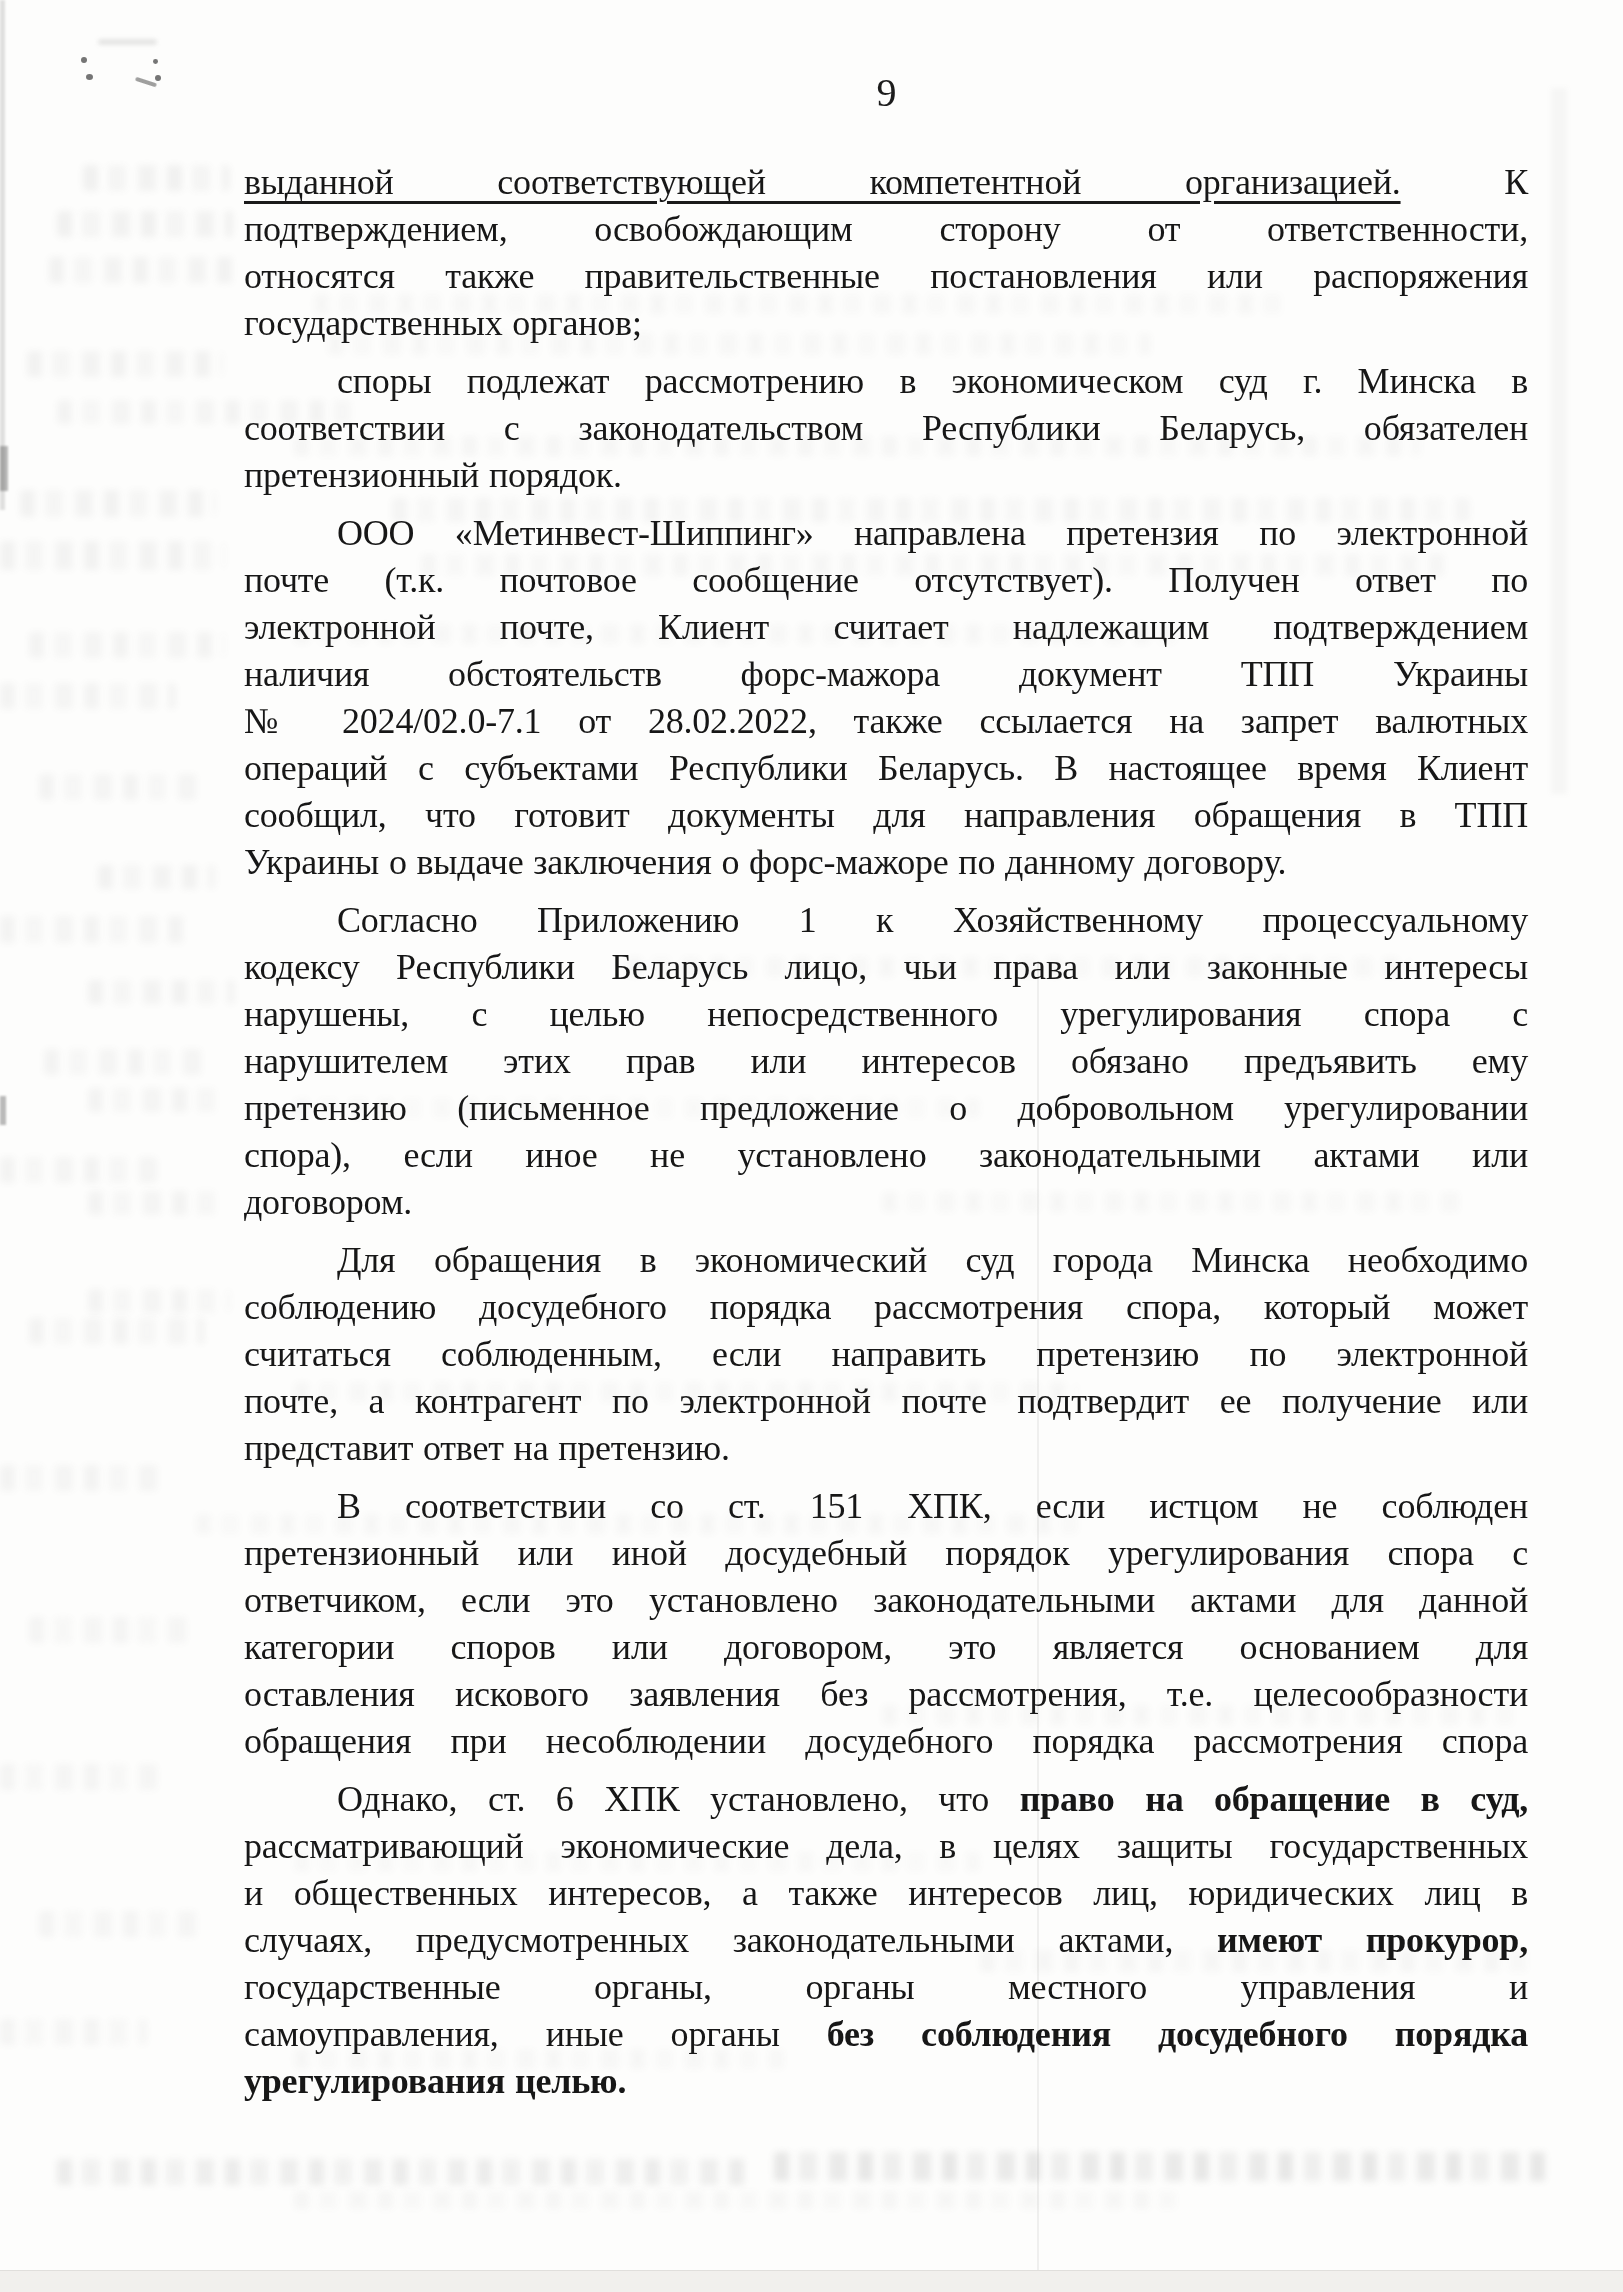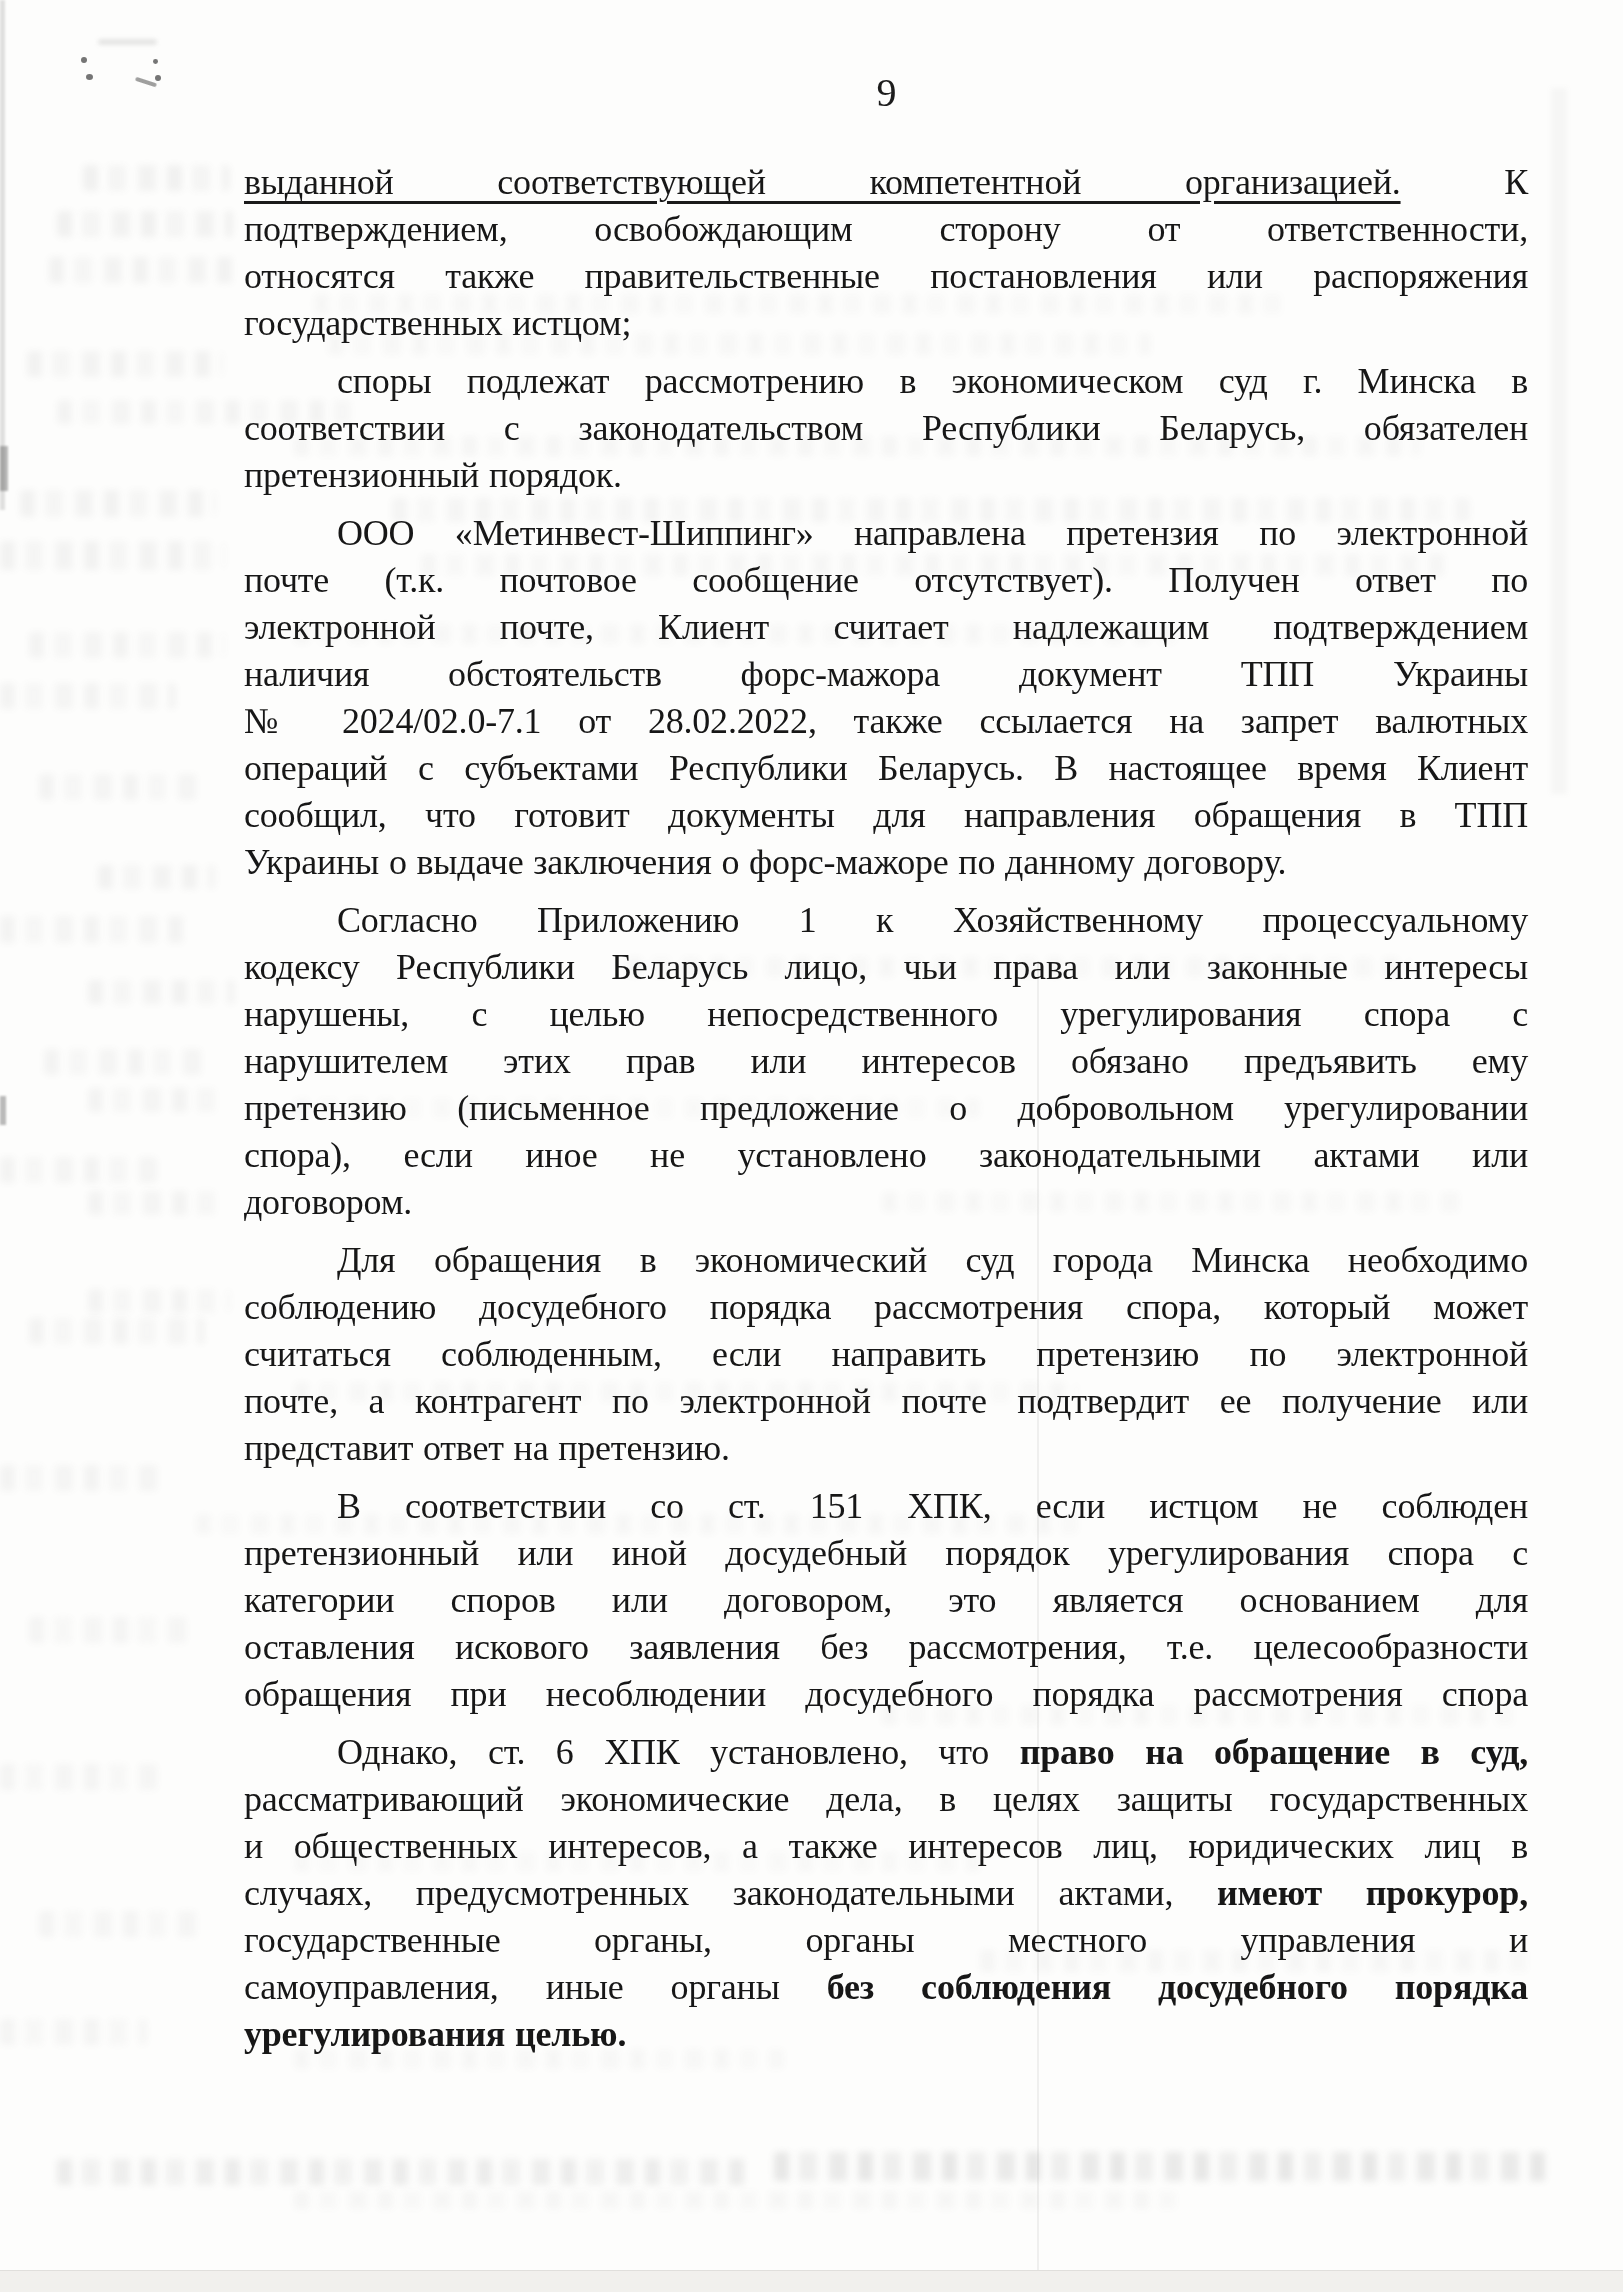--- a/index.html
+++ b/index.html
@@ -57,21 +57,21 @@
 
 <div class="scan-page">
 
   <div class="page-number">9</div>
 
   <div class="text-block">
       <div class="paragraph">
         <div class="line fill"><span class="seg underline">выданной соответствующей компетентной организацией.</span><span class="seg"> К</span></div>
         <div class="line fill"><span class="seg">подтверждением, освобождающим сторону от ответственности,</span></div>
         <div class="line fill"><span class="seg">относятся также правительственные постановления или распоряжения</span></div>
-        <div class="line"><span class="seg">государственных истцом;</span></div>
+        <div class="line"><span class="seg">государственных органов;</span></div>
       </div>
       <div class="paragraph">
         <div class="line fill indent"><span class="seg">споры подлежат рассмотрению в экономическом суд г. Минска в</span></div>
         <div class="line fill"><span class="seg">соответствии с законодательством Республики Беларусь, обязателен</span></div>
         <div class="line"><span class="seg">претензионный порядок.</span></div>
       </div>
       <div class="paragraph">
         <div class="line fill indent"><span class="seg">ООО «Метинвест-Шиппинг» направлена претензия по электронной</span></div>
         <div class="line fill"><span class="seg">почте (т.к. почтовое сообщение отсутствует). Получен ответ по</span></div>
         <div class="line fill"><span class="seg">электронной почте, Клиент считает надлежащим подтверждением</span></div>
@@ -93,20 +93,21 @@
       <div class="paragraph">
         <div class="line fill indent"><span class="seg">Для обращения в экономический суд города Минска необходимо</span></div>
         <div class="line fill"><span class="seg">соблюдению досудебного порядка рассмотрения спора, который может</span></div>
         <div class="line fill"><span class="seg">считаться соблюденным, если направить претензию по электронной</span></div>
         <div class="line fill"><span class="seg">почте, а контрагент по электронной почте подтвердит ее получение или</span></div>
         <div class="line"><span class="seg">представит ответ на претензию.</span></div>
       </div>
       <div class="paragraph">
         <div class="line fill indent"><span class="seg">В соответствии со ст. 151 ХПК, если истцом не соблюден</span></div>
         <div class="line fill"><span class="seg">претензионный или иной досудебный порядок урегулирования спора с</span></div>
+        <div class="line fill"><span class="seg">ответчиком, если это установлено законодательными актами для данной</span></div>
         <div class="line fill"><span class="seg">категории споров или договором, это является основанием для</span></div>
         <div class="line fill"><span class="seg">оставления искового заявления без рассмотрения, т.е. целесообразности</span></div>
         <div class="line fill"><span class="seg">обращения при несоблюдении досудебного порядка рассмотрения спора</span></div>
       </div>
       <div class="paragraph">
         <div class="line fill indent"><span class="seg">Однако, ст. 6 ХПК установлено, что </span><span class="seg bold">право на обращение в суд,</span></div>
         <div class="line fill"><span class="seg">рассматривающий экономические дела, в целях защиты государственных</span></div>
         <div class="line fill"><span class="seg">и общественных интересов, а также интересов лиц, юридических лиц в</span></div>
         <div class="line fill"><span class="seg">случаях, предусмотренных законодательными актами, </span><span class="seg bold">имеют прокурор,</span></div>
         <div class="line fill"><span class="seg">государственные органы, органы местного управления и</span></div>

